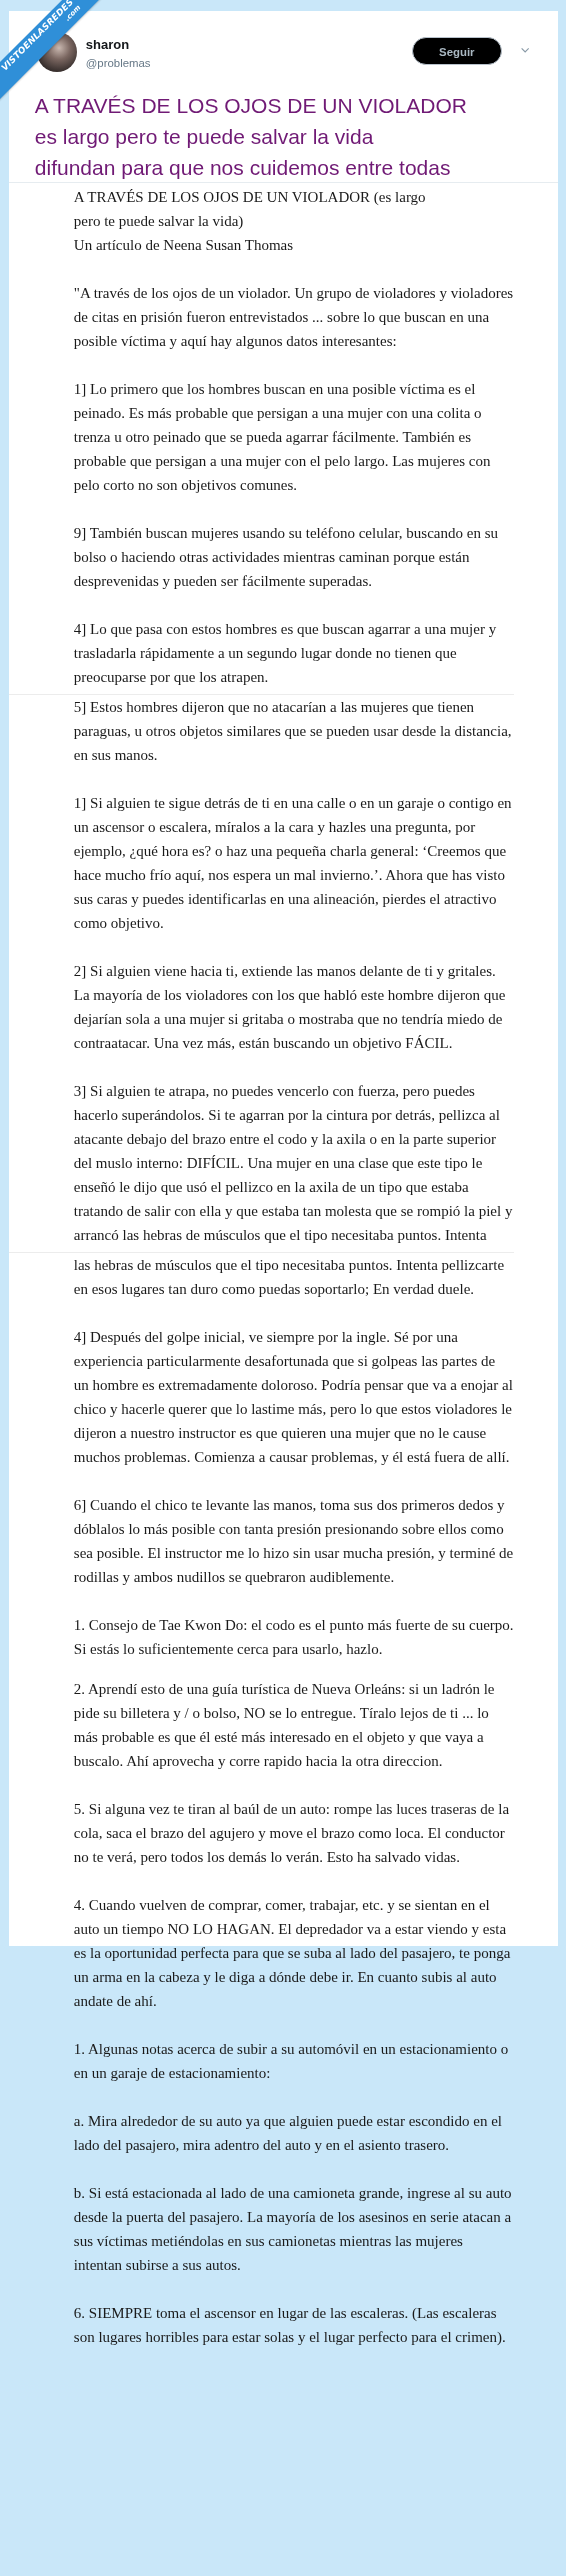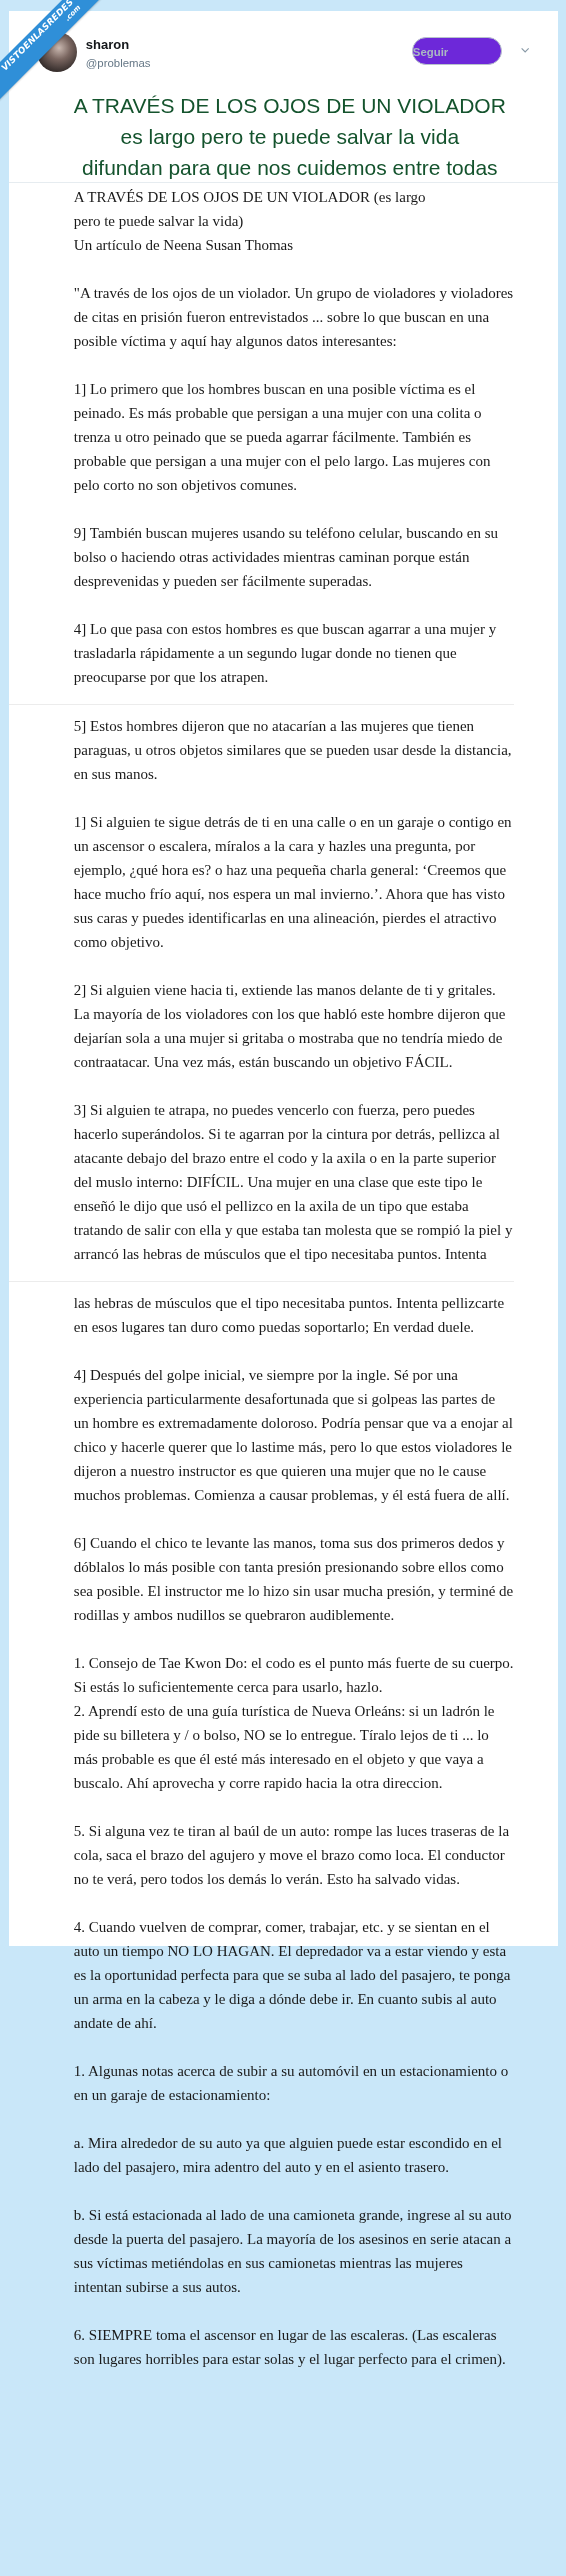--- a/index.html
+++ b/index.html
@@ -65,69 +65,68 @@
       color: #657786;
     }
     .follow-btn {
       position: absolute;
       left: 403px;
       top: 26px;
       width: 90px;
       height: 28px;
       border: 0.9px solid #b8c2cc;
       border-radius: 15px;
-      background: #6d28d9;
+      background: #000000;
       color: #aab8c2;
       font-weight: bold;
       font-size: 11.4px;
       line-height: 28px;
-      text-align: left;
+      text-align: center;
       box-sizing: border-box;
       cursor: pointer;
     }
     .chevron {
       position: absolute;
       left: 510px;
       top: 33px;
       width: 12.3px;
       height: 12.3px;
       cursor: pointer;
     }
     .tweet-text {
       position: absolute;
       left: 26px;
       top: 79px;
       width: 510px;
       font-size: 21px;
       line-height: 31px;
-      color: #14532d;
+      color: #701a75;
       white-space: pre-line;
-      text-align: center;
     }
     .divider-top {
       position: absolute;
       left: 0;
       top: 171px;
       width: 549px;
       height: 0.9px;
       background: #e6ecf0;
     }
     .article {
       position: absolute;
       left: 65px;
       top: 174px;
       width: 440px;
       font-family: "Liberation Serif", serif;
       font-size: 15px;
       line-height: 24px;
       color: #1a1a1a;
     }
     .article p { margin: 0 0 24px 0; white-space: pre-line; }
-    .article p.tight { margin-bottom: 0; }
-    .article p.seam { margin-bottom: 9px; padding-bottom: 15px; border-bottom: 0.9px solid #ececec; margin-left: -65px; padding-left: 65px; width: 440px; }
+    .article p.tight { margin-bottom: 16px; }
+    .article p.seam { margin-bottom: 0; padding-bottom: 5px; border-bottom: 0.9px solid #ececec; margin-left: -65px; padding-left: 65px; width: 440px; }
   </style>
 </head>
 <body>
 
 <div class="card">
 
   <div class="avatar"></div>
   <div class="user-name">sharon</div>
   <div class="user-handle">@problemas</div>
 

